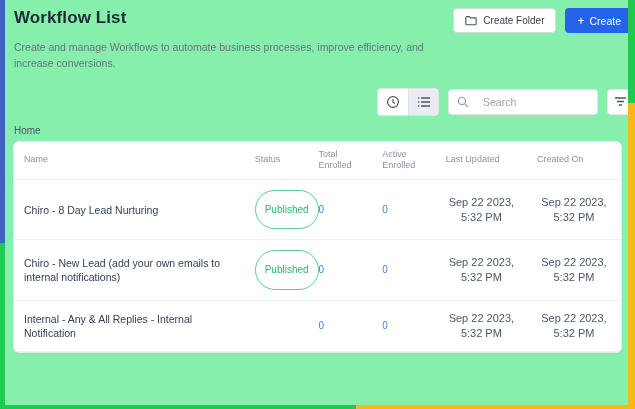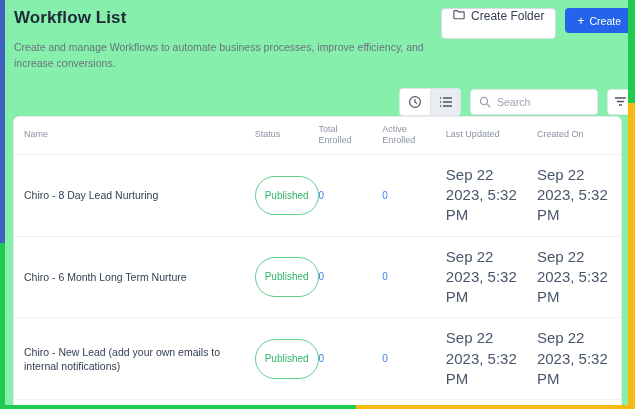--- a/index.html
+++ b/index.html
@@ -16,55 +16,55 @@
   .strip-right-green { right:0; top:0; width:7px; height:103px; background:#1ecb4f; }
   .strip-right-yellow{ right:0; top:103px; width:7px; height:306px; background:#f8b912; }
 
   
   .header-section { position: relative; padding: 8px 0 0 14px; }
   .page-title { font-size: 17px; font-weight: bold; color: #1f2937; letter-spacing: .1px; }
   .page-desc { margin-top: 12px; font-size: 10.5px; color: #6b7280; width: 420px; line-height: 1.5; }
   .header-actions { position: absolute; top: 8px; right: 0; display: flex; gap: 9px; }
   .btn { cursor: pointer; font-family: inherit; }
   .btn-create-folder {
-    display: flex; align-items: flex-start; gap: 6px; height: 31px;
+    display: flex; align-items: center; gap: 6px; height: 25px;
     background: #fff; border: 1px solid #d6dbe1; border-radius: 4px;
-    padding: 0 11px; font-size: 12px; color: #374151;
+    padding: 0 11px; font-size: 10px; color: #374151;
   }
   .btn-create {
     display: flex; align-items: center; gap: 5px; height: 25px;
     background: #2563eb; color: #fff; border: none; border-radius: 4px;
     padding: 0 14px 0 12px; font-size: 10.5px;
   }
   .btn-create .plus { font-size: 12px; line-height: 1; }
 
   
   .toolbar { margin-top: 16px; display: flex; justify-content: flex-end; align-items: center; gap: 9px; padding-right: 2px; }
   .icon-group { display: flex; border: 1px solid #dfe3e8; border-radius: 4px; overflow: hidden; background: #fff; }
   .icon-btn { width: 30px; height: 26px; display: flex; align-items: center; justify-content: center; border: none; background: #fff; cursor: pointer; }
   .icon-btn + .icon-btn { border-left: 1px solid #dfe3e8; background: #e9edf1; }
-  .search-box { display: flex; align-items: center; gap: 6px; width: 128px; height: 26px; background: #fff; border: 1px solid #e3e7ec; border-radius: 4px; padding: 0 8px; }
+  .search-box { display: flex; align-items: center; gap: 14px; width: 150px; height: 26px; background: #fff; border: 1px solid #e3e7ec; border-radius: 4px; padding: 0 8px; }
   .search-box input { border: none; outline: none; width: 100%; font-size: 10.5px; color: #374151; font-family: inherit; background: transparent; }
   .search-box input::placeholder { color: #9aa3af; }
   .filter-btn { width: 26px; height: 26px; background: #fff; border: 1px solid #e3e7ec; border-radius: 4px; display: flex; align-items: center; justify-content: center; cursor: pointer; }
 
   
   .breadcrumb { margin: 9px 0 5px 14px; font-size: 10px; color: #4b5563; }
 
   
   .table-card { margin: 0 13px; background: #fff; border: 1px solid #e7eaee; border-radius: 6px; box-shadow: 0 1px 2px rgba(16,24,40,.04); overflow: hidden; }
   table { width: 100%; border-collapse: collapse; table-layout: fixed; }
   col.c-name { width: 38%; } col.c-status { width: 10.5%; } col.c-total { width: 10.5%; }
   col.c-active { width: 10.5%; } col.c-updated { width: 15%; } col.c-created { width: 15.5%; }
   thead th { text-align: left; font-weight: normal; font-size: 9px; color: #8a93a2; padding: 7px 10px; border-bottom: 1px solid #eceff3; line-height: 1.3; }
   tbody td { font-size: 10.5px; color: #334155; padding: 10px 10px; border-bottom: 1px solid #eef1f4; vertical-align: middle; line-height: 1.35; }
   td.cell-name { color: #334155; }
   .badge-published { display: inline-block; border: 1px solid #5bd08c; color: #2fb56b; background: #fff; border-radius: 999px; padding: 12px 9px; font-size: 10px; }
   td.cell-count { color: #3b82f6; font-size: 10px; }
-  td.cell-date { color: #49566a; font-size: 15px; }
+  td.cell-date { color: #49566a; font-size: 11px; text-align: center; }
 
   svg { display: block; }
 </style>
 </head>
 <body>
 
 <div class="frame">
 
   <div class="header-section">
     <div class="page-title">Workflow List</div>
@@ -114,20 +114,23 @@
     </div>
     <button class="filter-btn">
       <span>
         <svg width="13" height="11" viewBox="0 0 13 11" fill="none" stroke="#4b5563" stroke-width="1.3">
           <path d="M1 2h11M3 5.5h7M5 9h3"></path>
         </svg>
       </span>
     </button>
   </div>
 
+  <div class="breadcrumb">
+    <span>Home</span>
+  </div>
 
   <div class="table-card">
     <table>
       <colgroup>
         <col class="c-name">
           <col class="c-status">
           <col class="c-total">
         <col class="c-active">
           <col class="c-updated">
           <col class="c-created">
@@ -138,30 +141,20 @@
             <th>Status</th>
             <th>Total Enrolled</th>
             <th>Active Enrolled</th>
             <th>Last Updated</th>
             <th>Created On</th>
           </tr>
       </thead>
       <tbody id="table-body">
           <tr>
     <td class="cell-name">Chiro - 8 Day Lead Nurturing</td>
-    <td>
-      <span class="badge-published">Published</span>
-    </td>
-    <td class="cell-count">0</td>
-    <td class="cell-count">0</td>
-    <td class="cell-date">Sep 22 2023, 5:32 PM</td>
-    <td class="cell-date">Sep 22 2023, 5:32 PM</td>
-  </tr>
-          <tr>
-    <td class="cell-name">Chiro - 6 Month Long Term Nurture</td>
     <td>
       <span class="badge-published">Published</span>
     </td>
     <td class="cell-count">0</td>
     <td class="cell-count">0</td>
     <td class="cell-date">Sep 22 2023, 5:32 PM</td>
     <td class="cell-date">Sep 22 2023, 5:32 PM</td>
   </tr>
           <tr>
     <td class="cell-name">Chiro - New Lead (add your own emails to internal notifications)</td>

